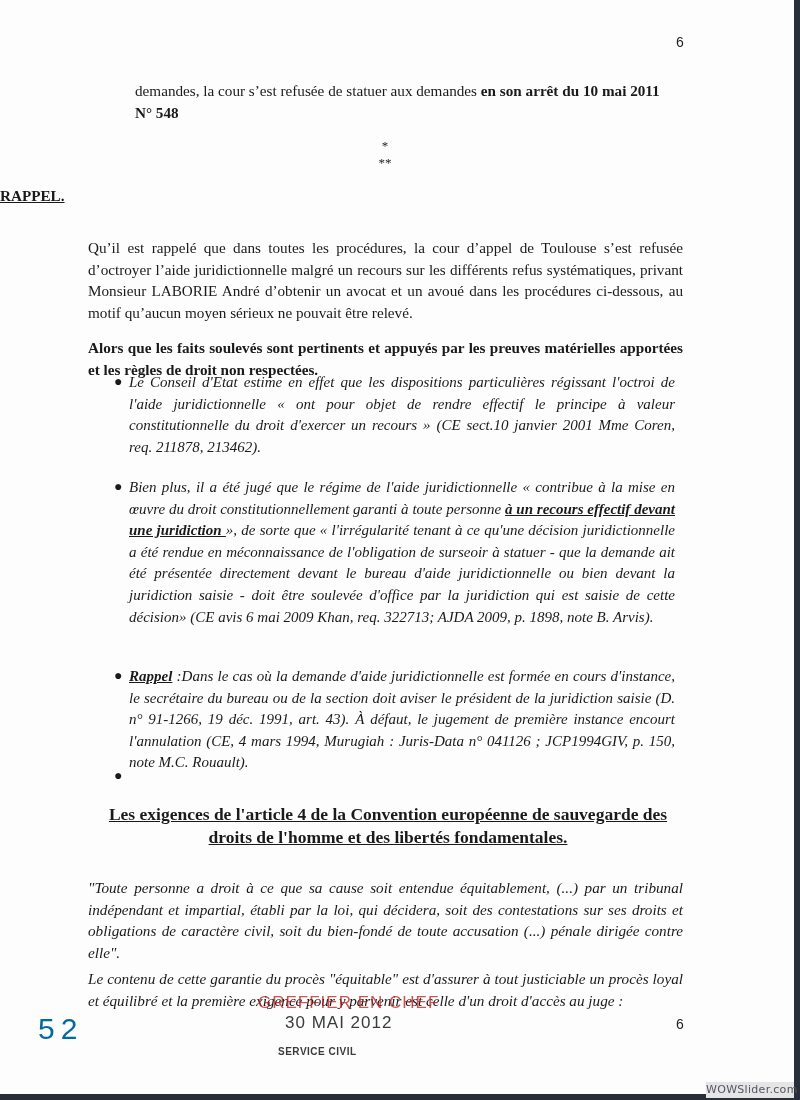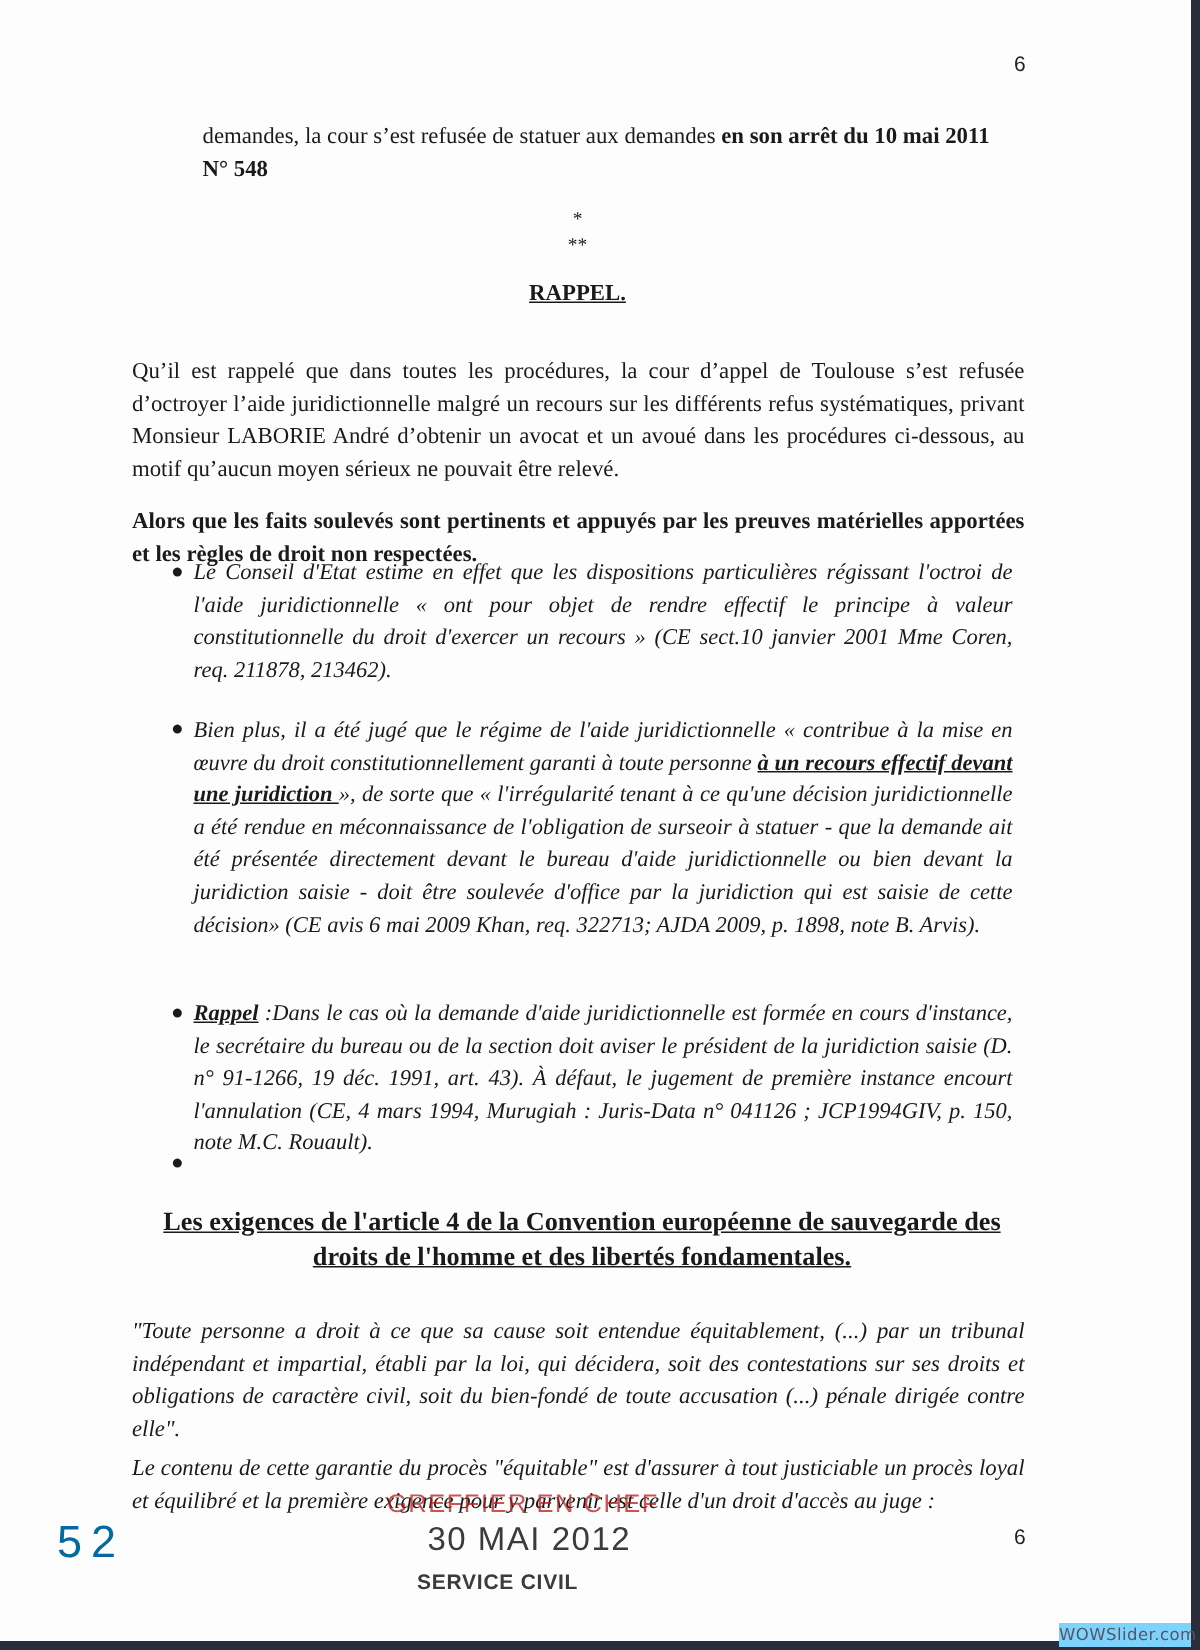--- a/index.html
+++ b/index.html
@@ -19,41 +19,41 @@
   .pagenum-top {
     position: absolute; left: 676px; top: 34px;
     font-family: "Liberation Sans", "DejaVu Sans", sans-serif; font-size: 14px; color: #222;
   }
   .txt { position: absolute; left: 135px; width: 545px; font-size: 15.2px; line-height: 21.5px; text-align: justify; }
   .full { left: 88px; width: 595px; margin-top: 16px; }
   .b { font-weight: bold; }
   .i { font-style: italic; }
   .u { text-decoration: underline; }
   .stars { position: absolute; left: 0; width: 770px; text-align: center; font-size: 13px; line-height: 16px; }
-  .heading-rappel { position: absolute; left: 0; width: 770px; text-align: center; font-weight: bold; text-decoration: underline; font-size: 15.2px; top: 187px; }
+  .heading-rappel { position: absolute; left: 0; width: 770px; text-align: left; font-weight: bold; text-decoration: underline; font-size: 15.2px; top: 187px; }
   .bullet { position: absolute; left: 114px; font-size: 14px; }
   .bullet-item { position: absolute; left: 129px; width: 546px; font-style: italic; font-size: 15px; line-height: 21.6px; text-align: justify; }
   .h2 {
     position: absolute; left: 88px; width: 600px; text-align: center;
     font-weight: bold; text-decoration: underline; font-size: 17.5px; line-height: 23px; top: 803px;
   }
   .stamp {
     position: absolute; font-family: "Liberation Sans", "DejaVu Sans", sans-serif; color: #3b3b3b;
   }
   .handwritten {
     position: absolute; left: 38px; top: 1012px; font-family: Liberation Sans, sans-serif;
     font-size: 30px; font-weight: 200; color: #0369a1; letter-spacing: 6px;
   }
   .pagenum-bottom {
     position: absolute; left: 676px; top: 1016px;
     font-family: "Liberation Sans", "DejaVu Sans", sans-serif; font-size: 14px; color: #222;
   }
   .watermark {
     position: absolute; left: 706px; top: 1082px; width: 88px; height: 16px;
-    background: #7dd3fc; font-family: "DejaVu Sans", sans-serif; font-size: 11px; color: #556;
+    background: #e5e5e5; font-family: "DejaVu Sans", sans-serif; font-size: 11px; color: #556;
     line-height: 16px; text-align: center; letter-spacing: 0.3px;
   }
 </style>
 </head>
 <body>
 
 <div class="page">
 
   <div class="pagenum-top">6</div>
 
@@ -89,21 +89,21 @@
   <div class="h2">
     <span>Les exigences de l'article 4 de la Convention européenne de sauvegarde des</span><br>
     <span>droits de l'homme et des libertés fondamentales.</span>
   </div>
 
   <div class="txt full i" style="top:861px;">"Toute personne a droit à ce que sa cause soit entendue équitablement, (...) par un tribunal indépendant et impartial, établi par la loi, qui décidera, soit des contestations sur ses droits et obligations de caractère civil, soit du bien-fondé de toute accusation (...) pénale dirigée contre elle".</div>
 
   <div class="txt full i" style="top:952px;">Le contenu de cette garantie du procès "équitable" est d'assurer à tout justiciable un procès loyal et équilibré et la première exigence pour y parvenir est celle d'un droit d'accès au juge :</div>
 
   <div class="stamp" style="left:258px; top:993px; font-size:17px; letter-spacing:1px; color:#b91c1c; opacity:0.75;">GREFFIER EN CHEF</div>
-  <div class="stamp" style="left:285px; top:1013px; font-size:22px; letter-spacing:1px;">30 MAI 2012</div>
-  <div class="stamp" style="left:278px; top:1046px; font-size:14px; font-weight:bold; letter-spacing:0.5px;">SERVICE CIVIL</div>
+  <div class="stamp" style="left:285px; top:1013px; font-size:17px; letter-spacing:1px;">30 MAI 2012</div>
+  <div class="stamp" style="left:278px; top:1046px; font-size:10px; font-weight:bold; letter-spacing:0.5px;">SERVICE CIVIL</div>
 
   <div class="handwritten">52</div>
 
   <div class="pagenum-bottom">6</div>
 </div>
 
 <div class="watermark">WOWSlider.com</div>
 
 </body></html>

